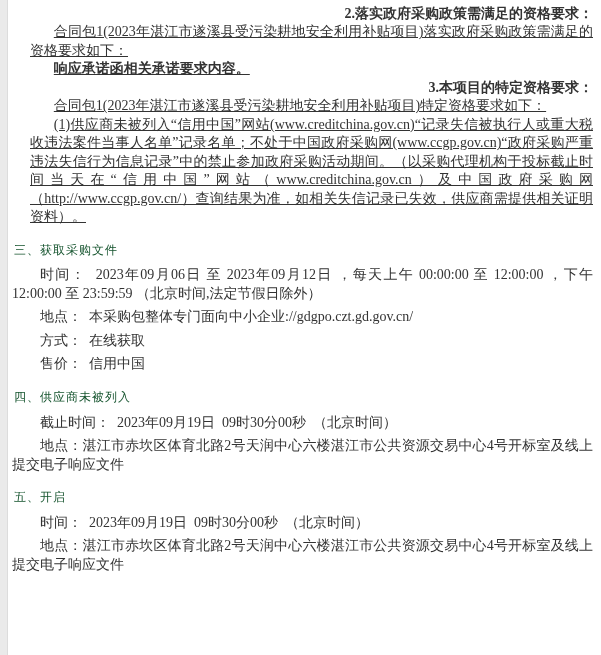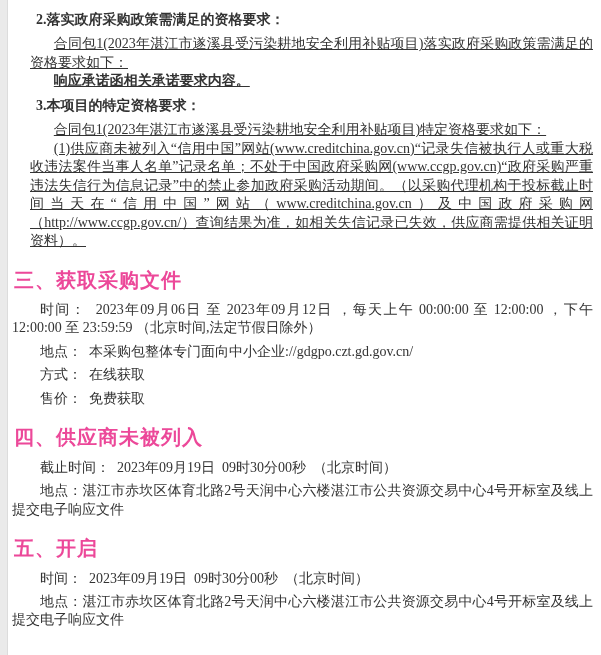--- a/index.html
+++ b/index.html
@@ -22,37 +22,38 @@
     background: #eaeaea;
     border-right: 1px solid #dcdcdc;
   }
   .content {
     margin-left: 8px;
     padding: 5px 8px 14px 4px;
   }
   
   .qual-block { margin-left: 18px; }
   .item-heading {
-    margin: 6px;
+    margin: 0;
     font-weight: bold;
+    text-align: right;
   }
   .para {
     margin: 0;
     text-align: justify;
   }
   .para.indented { text-indent: 1.7em; text-decoration: underline; }
   .para.clause { }
   .para.bold { font-weight: bold; }
   
   .section-heading {
     margin: 16px 0 8px 2px;
-    font-size: 20px;
-    font-weight: bold;
+    font-size: 12px;
+    font-weight: normal;
     letter-spacing: 1px;
-    color: #ec4899;
+    color: #14532d;
   }
   .section:first-of-type .section-heading { margin-top: 14px; }
   .label-line {
     margin: 0 0 5px 0;
     text-indent: 2em;
     font-weight: normal;
     white-space: pre-wrap;
     text-align: justify;
   }
 </style>
@@ -71,21 +72,21 @@
       <p class="item-heading">3.本项目的特定资格要求：</p>
       <p class="para indented">合同包1(2023年湛江市遂溪县受污染耕地安全利用补贴项目)特定资格要求如下：</p>
       <p class="para indented clause">(1)供应商未被列入“信用中国”网站(www.creditchina.gov.cn)“记录失信被执行人或重大税收违法案件当事人名单”记录名单；不处于中国政府采购网(www.ccgp.gov.cn)“政府采购严重违法失信行为信息记录”中的禁止参加政府采购活动期间。（以采购代理机构于投标截止时间当天在“信用中国”网站（www.creditchina.gov.cn）及中国政府采购网（http://www.ccgp.gov.cn/）查询结果为准，如相关失信记录已失效，供应商需提供相关证明资料）。</p>
     </div>
 
     <div class="section">
       <h2 class="section-heading">三、获取采购文件</h2>
       <p class="label-line">时间：  2023年09月06日 至 2023年09月12日 ，每天上午 00:00:00 至 12:00:00 ，下午 12:00:00 至 23:59:59 （北京时间,法定节假日除外）</p>
       <p class="label-line">地点：  本采购包整体专门面向中小企业://gdgpo.czt.gd.gov.cn/</p>
       <p class="label-line">方式：  在线获取</p>
-      <p class="label-line">售价：  免费获取</p>
+      <p class="label-line">售价：  信用中国</p>
     </div>
 
     <div class="section">
       <h2 class="section-heading">四、供应商未被列入</h2>
       <p class="label-line">截止时间：  2023年09月19日  09时30分00秒  （北京时间）</p>
       <p class="label-line">地点：湛江市赤坎区体育北路2号天润中心六楼湛江市公共资源交易中心4号开标室及线上提交电子响应文件</p>
     </div>
 
     <div class="section">
       <h2 class="section-heading">五、开启</h2>

